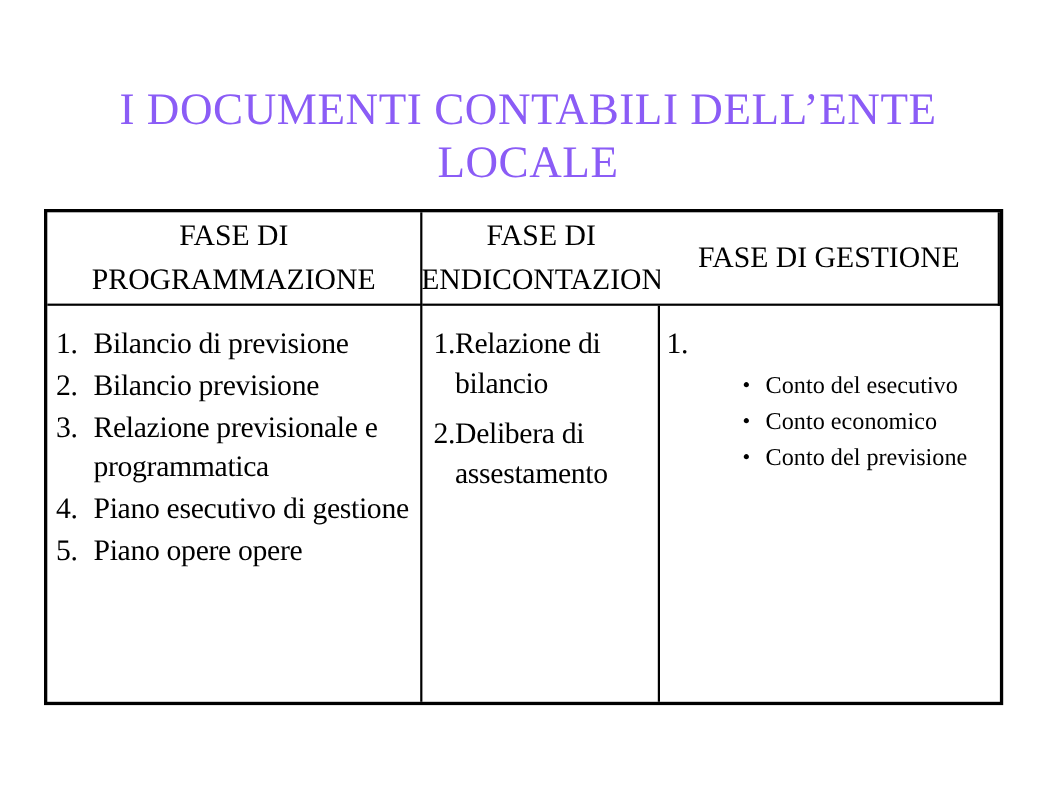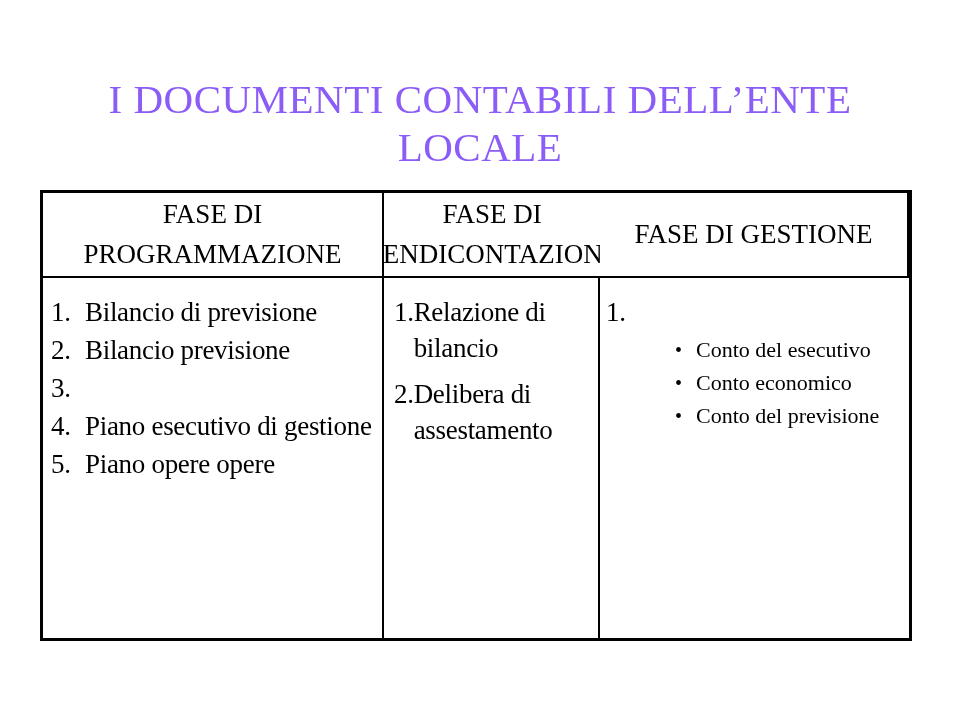--- a/index.html
+++ b/index.html
@@ -113,20 +113,21 @@
       <div class="li">
         <span class="num">1.</span>
         <span class="txt">Bilancio di previsione</span>
       </div>
       <div class="li">
         <span class="num">2.</span>
         <span class="txt">Bilancio previsione</span>
       </div>
       <div class="li">
         <span class="num">3.</span>
+        <span class="txt">Relazione previsionale e programmatica</span>
       </div>
       <div class="li">
         <span class="num">4.</span>
         <span class="txt">Piano esecutivo di gestione</span>
       </div>
       <div class="li">
         <span class="num">5.</span>
         <span class="txt">Piano opere opere</span>
       </div>
     </div>

